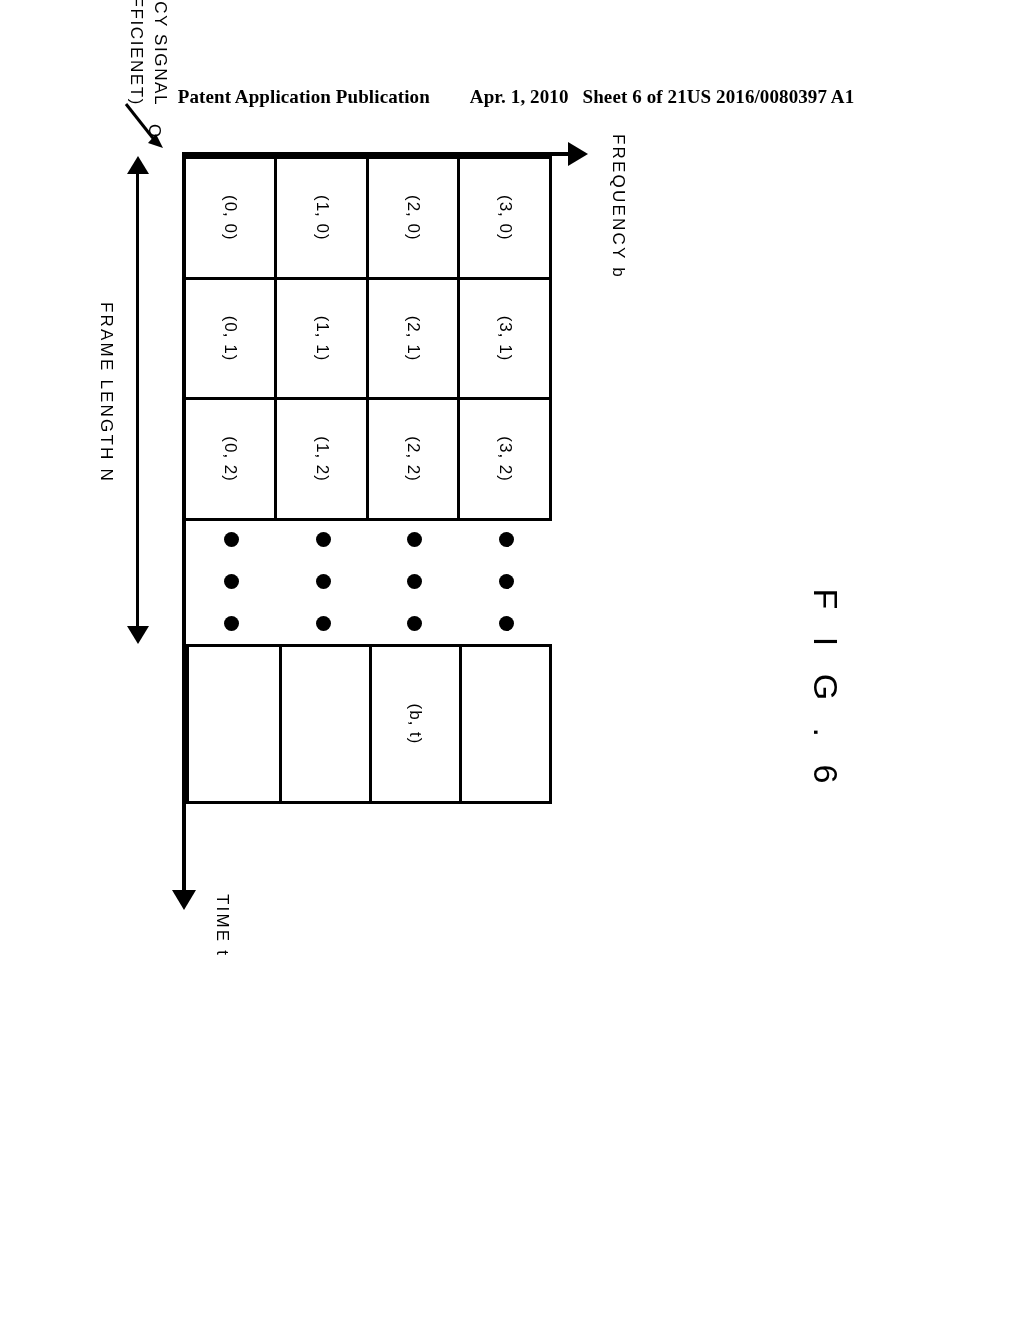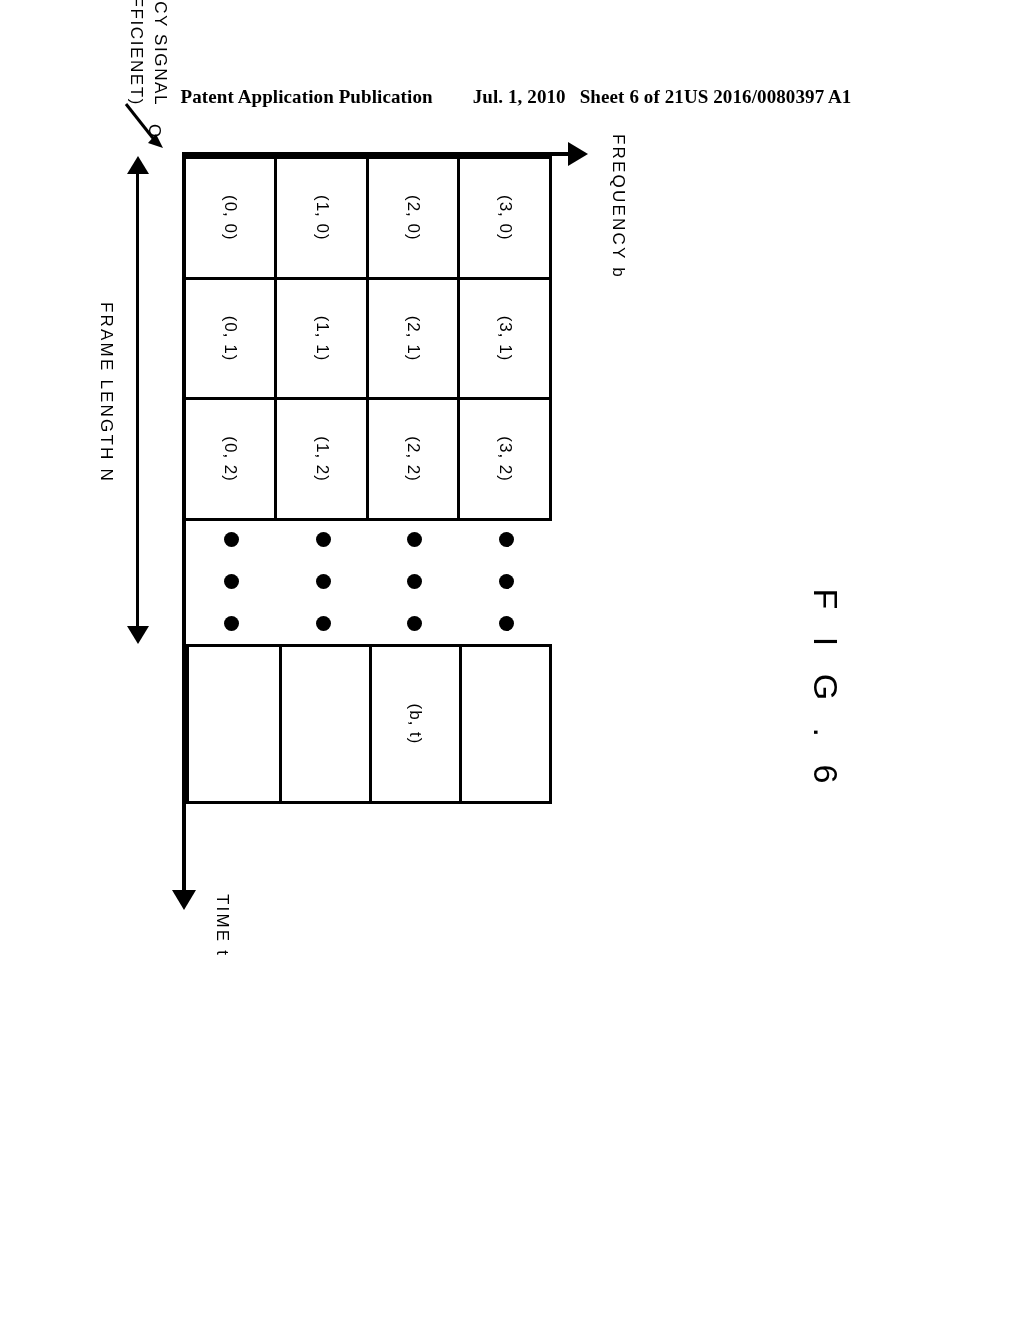--- a/index.html
+++ b/index.html
@@ -184,21 +184,21 @@
     position:absolute;right:-2px;top:8px;
     width:50px;height:40px;
   }
 </style>
 </head>
 <body>
 
 <div id="page-header">
   <div class="hdr-row">
     <span class="hdr-pub">Patent Application Publication</span>
-    <span class="hdr-date">Jul. 1, 2010</span>
+    <span class="hdr-date">Apr. 1, 2010</span>
     <span class="hdr-sheet">Sheet 6 of 21</span>
     <span class="hdr-num">US 2016/0080397 A1</span>
   </div>
 </div>
 
 <div id="fig-label">
   <span>F I G .  6</span>
 </div>
 
 <div id="drawing-stage">

